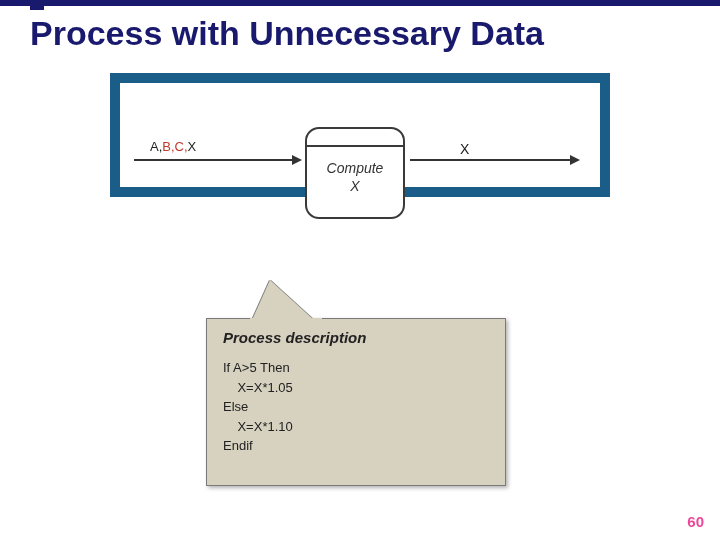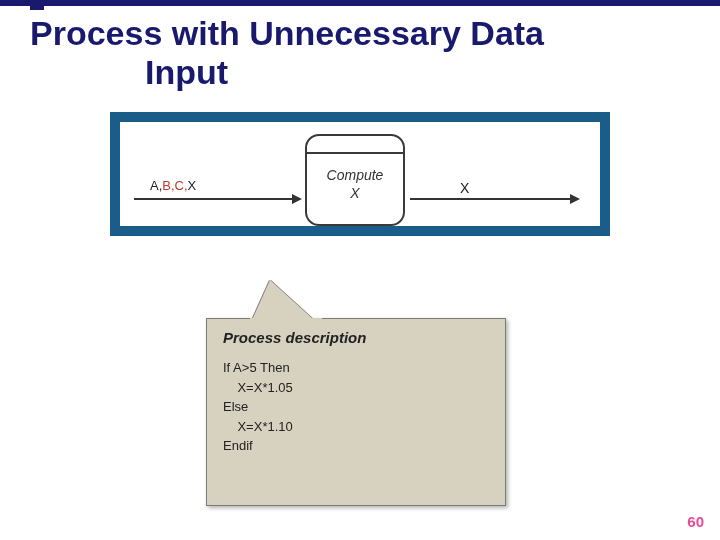--- a/index.html
+++ b/index.html
@@ -74,21 +74,21 @@
   .output-label {
     position: absolute;
     top: 58px;
     left: 340px;
     font-size: 14px;
     color: #222;
   }
   .process-box {
     position: absolute;
     left: 185px;
-    top: 12px;
+    top: 44px;
     width: 100px;
     height: 92px;
     background: #fff;
     border: 2px solid #3a3a3a;
     border-radius: 14px;
     box-sizing: border-box;
   }
   .process-box .header-bar {
     position: absolute;
     top: 16px;
@@ -105,21 +105,21 @@
     font-size: 14px;
     font-style: italic;
     color: #333;
     line-height: 1.3;
   }
   .callout-box {
     position: absolute;
     left: 206px;
     top: 318px;
     width: 300px;
-    height: 188px;
+    height: 168px;
     background: #d7d1bf;
     border: 1px solid #7a7a7a;
     box-shadow: 2px 2px 4px rgba(0,0,0,0.3);
     box-sizing: border-box;
     padding: 10px 16px;
   }
   .callout-title {
     font-weight: bold;
     font-style: italic;
     font-size: 15px;
@@ -164,21 +164,20 @@
 </style>
 </head>
 <body>
 
 <div class="topbar">
   <div class="square"></div>
 </div>
 
 <div class="title">
   <span>Process with Unnecessary Data</span>
-  <span class="line2">Input</span>
 </div>
 
 <div class="figure">
   <div class="arrow-line arrow1"></div>
   <div class="arrow-head arrow1-head"></div>
 
   <div class="input-label">
     <span class="a">A,</span><span class="bc">B,C,</span><span class="x">X</span>
   </div>
 

